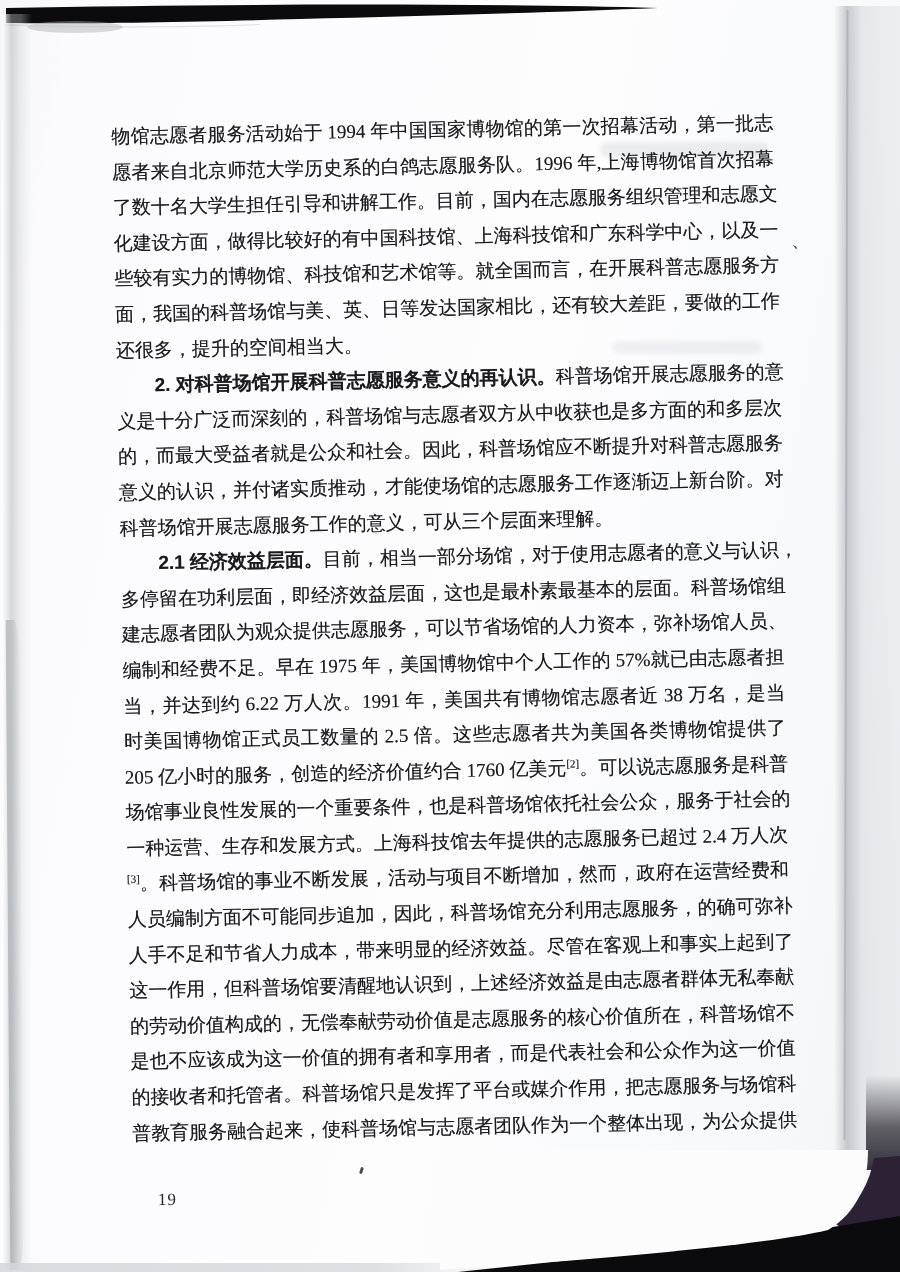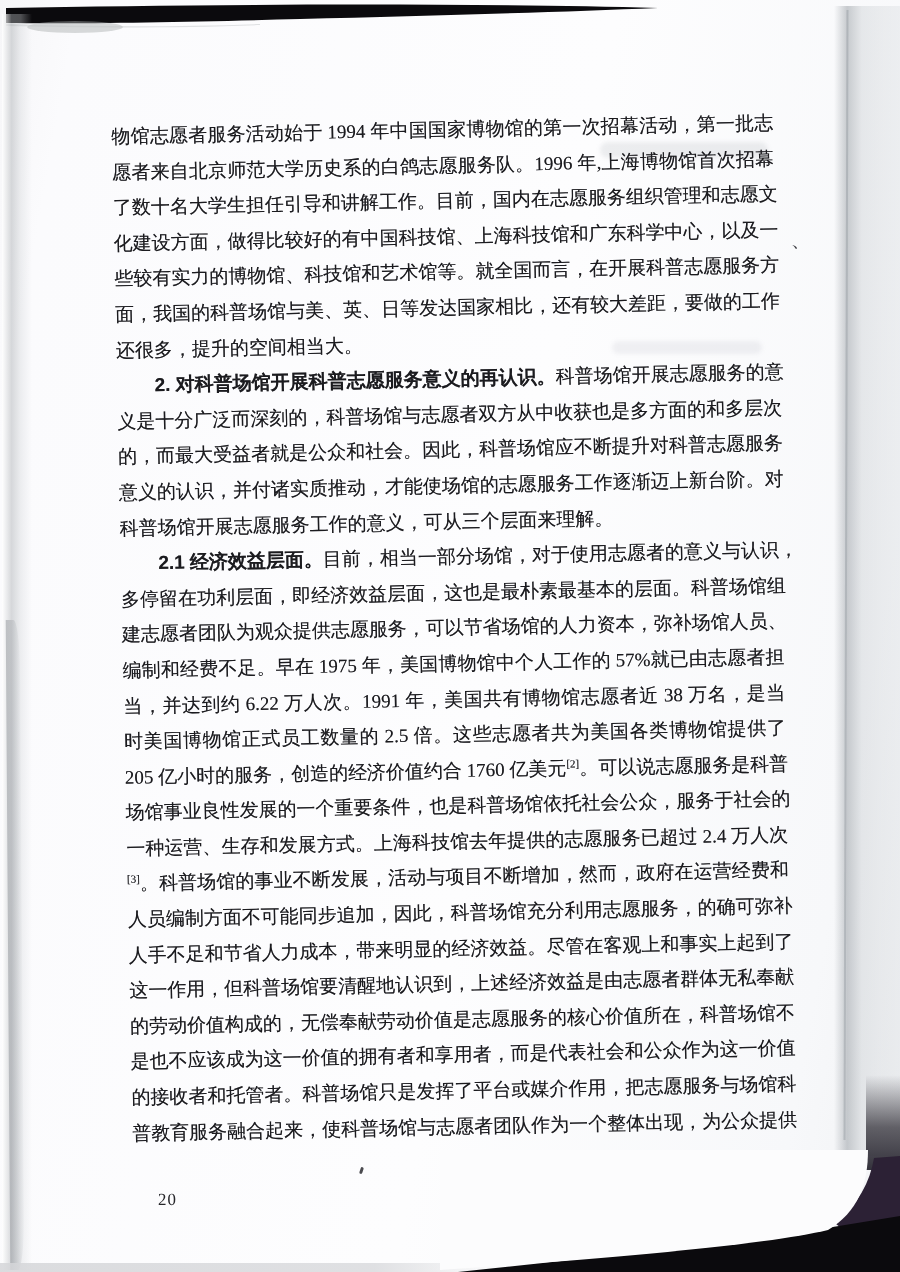--- a/index.html
+++ b/index.html
@@ -124,15 +124,15 @@
       <div class="line"><sup>[3]</sup><span>。科普场馆的事业不断发展，活动与项目不断增加，然而，政府在运营经费和</span></div>
       <div class="line"><span>人员编制方面不可能同步追加，因此，科普场馆充分利用志愿服务，的确可弥补</span></div>
       <div class="line"><span>人手不足和节省人力成本，带来明显的经济效益。尽管在客观上和事实上起到了</span></div>
       <div class="line"><span>这一作用，但科普场馆要清醒地认识到，上述经济效益是由志愿者群体无私奉献</span></div>
       <div class="line"><span>的劳动价值构成的，无偿奉献劳动价值是志愿服务的核心价值所在，科普场馆不</span></div>
       <div class="line"><span>是也不应该成为这一价值的拥有者和享用者，而是代表社会和公众作为这一价值</span></div>
       <div class="line"><span>的接收者和托管者。科普场馆只是发挥了平台或媒介作用，把志愿服务与场馆科</span></div>
       <div class="line"><span>普教育服务融合起来，使科普场馆与志愿者团队作为一个整体出现，为公众提供</span></div>
     </div>
 
-  <div class="pagenum">20</div>
+  <div class="pagenum">19</div>
 
 </div>
 
 </body></html>

